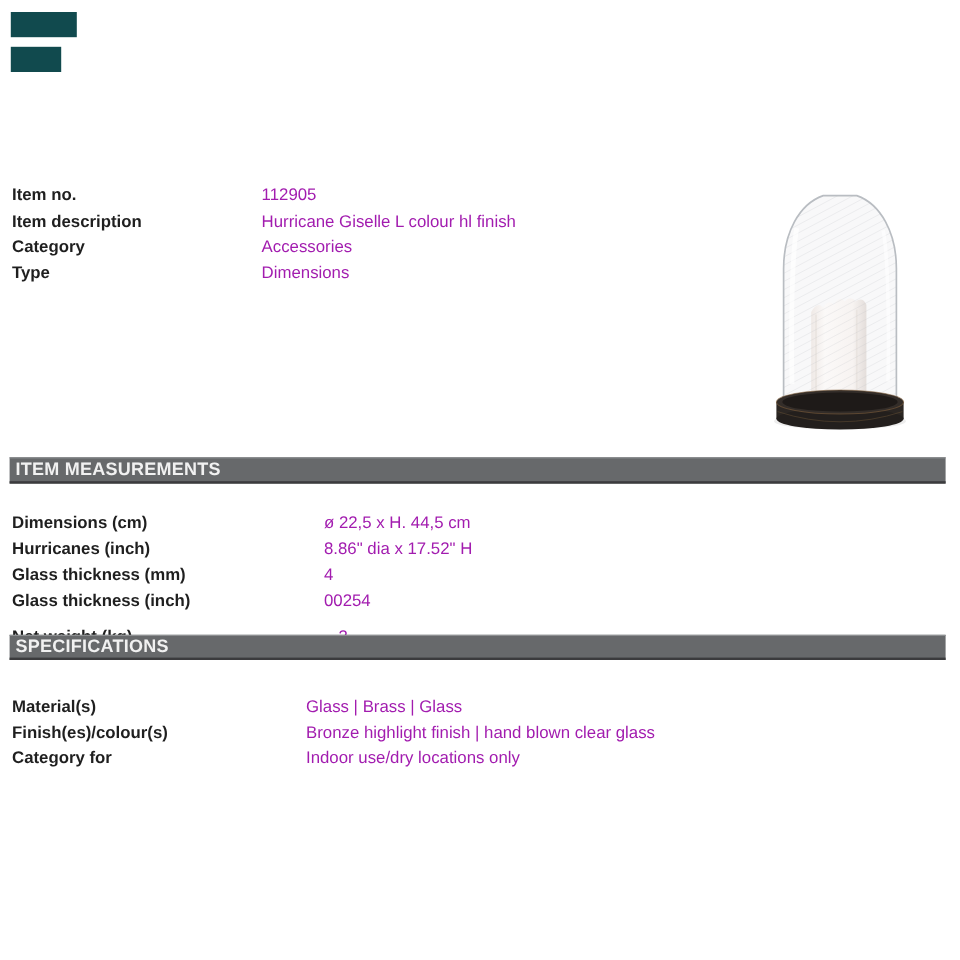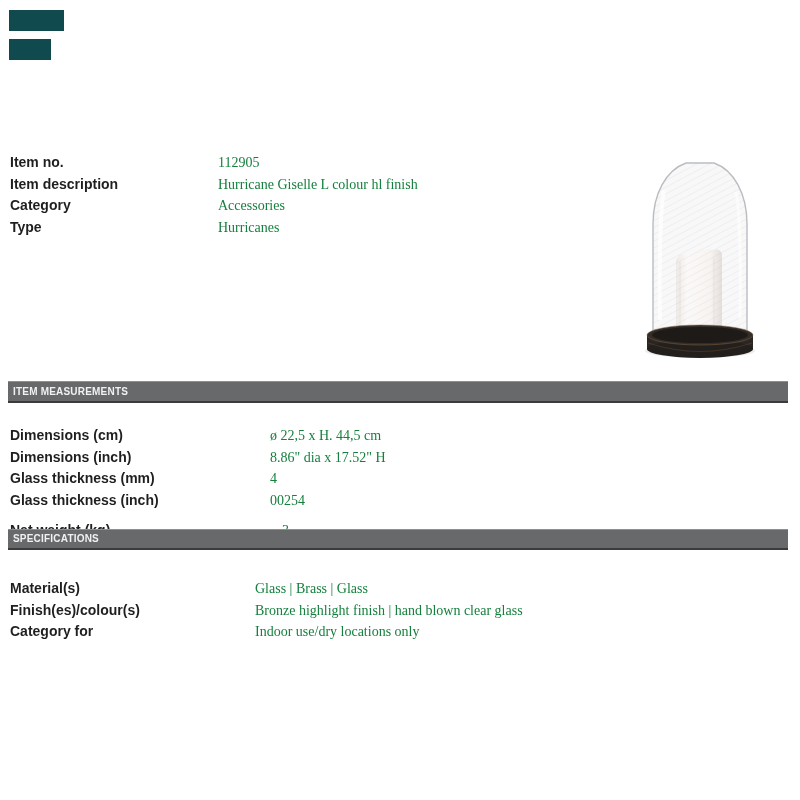--- a/index.html
+++ b/index.html
@@ -12,34 +12,34 @@
   .logo-block.b1{left:9px;top:10px;width:55px;height:21px;}
   .logo-block.b2{left:9px;top:39px;width:42px;height:21px;}
 
   
   .rows{position:absolute;left:10px;width:782px;}
   .row{display:grid;line-height:21.7px;font-size:14px;}
   .rows.info .row{grid-template-columns:208px 1fr;}
   .rows.meas .row{grid-template-columns:260px 1fr;}
   .rows.spec .row{grid-template-columns:245px 1fr;}
   .lbl{font-weight:bold;color:#1f1f1f;}
-  .val{color:#15803d;font-family:Liberation Serif, serif;}
+  .val{color:#a21caf;}
 
   .rows.info{top:152px;}
   .rows.meas{top:413px;margin-top:12px;}
   .rows.net{top:520px;}
   .rows.net .row{grid-template-columns:260px 1fr;gap:12px;}
   .rows.spec{top:578px;}
 
   
   .section-bar{
     position:absolute;left:8px;width:792px;box-sizing:border-box;
     background:#67696b;color:#f1f1f1;
     border-top:1px solid #8d8f91;border-bottom:2px solid #3b3b3d;
-    font-size:10px;font-weight:bold;letter-spacing:.2px;
+    font-size:15px;font-weight:bold;letter-spacing:.2px;
     padding:0 0 0 5px;line-height:19px;height:22px;
   }
   .section-bar.measurements{top:381px;}
   .section-bar.specs{top:529px;height:21px;line-height:18px;}
 
   
   .photo{position:absolute;left:640px;top:150px;width:120px;height:212px;}
 </style>
 </head>
 <body>
@@ -57,21 +57,21 @@
     <div class="row">
       <span class="lbl">Item description</span>
       <span class="val">Hurricane Giselle L colour hl finish</span>
     </div>
     <div class="row">
       <span class="lbl">Category</span>
       <span class="val">Accessories</span>
     </div>
     <div class="row">
       <span class="lbl">Type</span>
-      <span class="val">Hurricanes</span>
+      <span class="val">Dimensions</span>
     </div>
   </div>
 
   <div class="photo">
     <svg width="120" height="212" viewBox="0 0 120 212" xmlns="http://www.w3.org/2000/svg">
       <defs>
         <pattern id="swirl" width="6" height="6" patternUnits="userSpaceOnUse" patternTransform="rotate(62 60 100)">
           <line x1="0" y1="0" x2="0" y2="6" stroke="#b6bac0" stroke-width="1.1" opacity="0.5"></line>
         </pattern>
         <linearGradient id="candleShade" x1="0" y1="0" x2="1" y2="0">
@@ -116,21 +116,21 @@
   <div class="section-bar measurements">
     <span>ITEM MEASUREMENTS</span>
   </div>
 
   <div class="rows meas">
     <div class="row">
       <span class="lbl">Dimensions (cm)</span>
       <span class="val">ø 22,5 x H. 44,5 cm</span>
     </div>
     <div class="row">
-      <span class="lbl">Dimensions (inch)</span>
+      <span class="lbl">Hurricanes (inch)</span>
       <span class="val">8.86" dia x 17.52" H</span>
     </div>
     <div class="row">
       <span class="lbl">Glass thickness (mm)</span>
       <span class="val">4</span>
     </div>
     <div class="row">
       <span class="lbl">Glass thickness (inch)</span>
       <span class="val">00254</span>
     </div>

